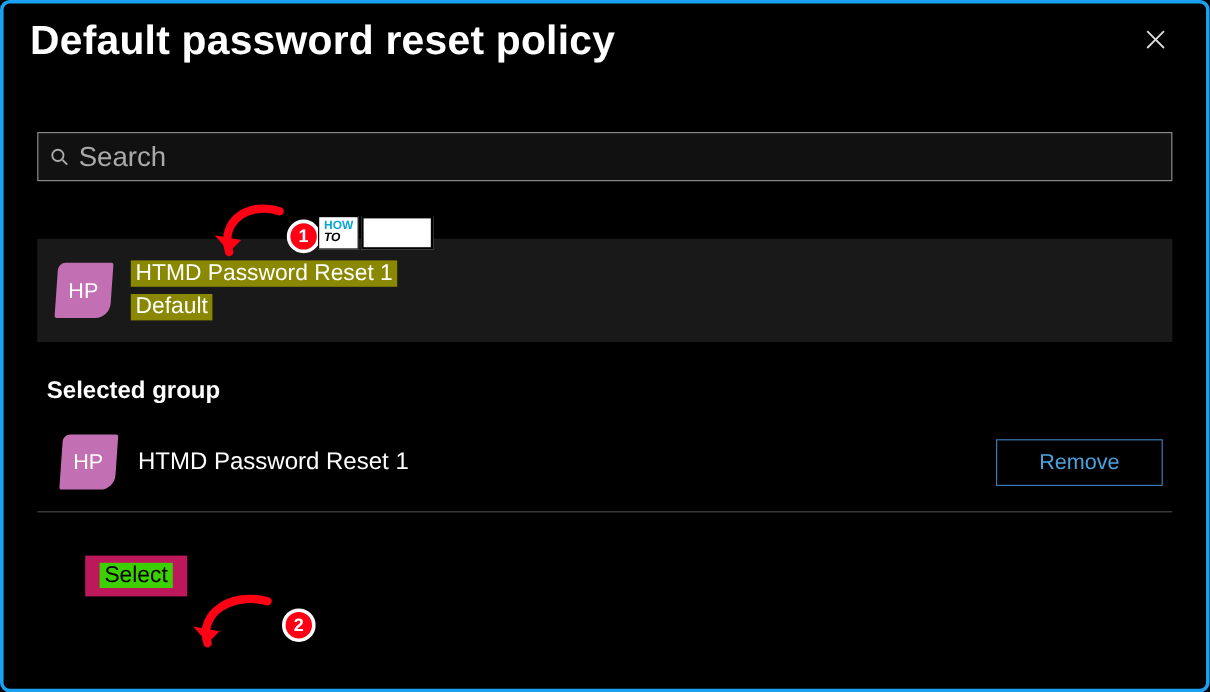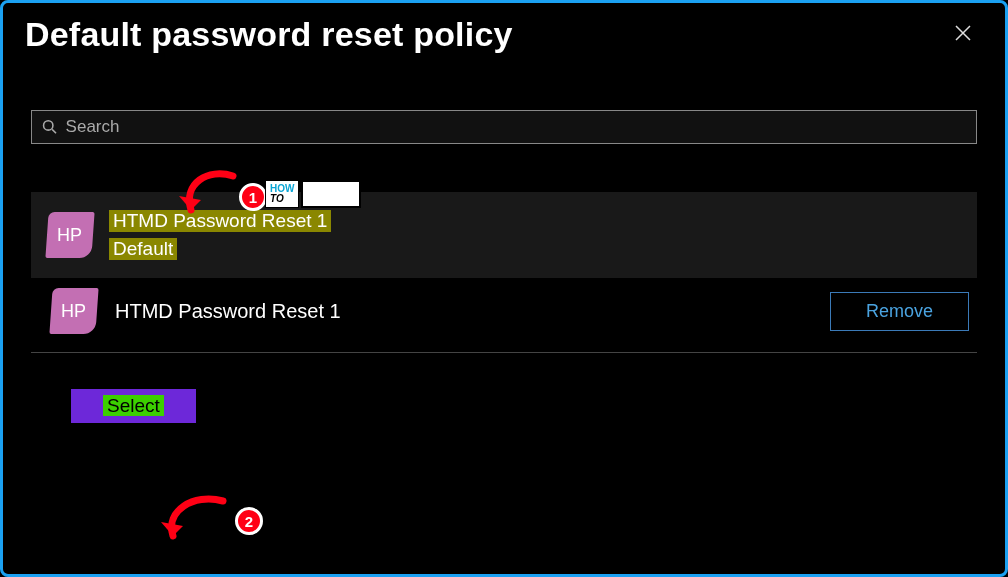--- a/index.html
+++ b/index.html
@@ -51,21 +51,21 @@
       height: 16px;
       stroke: #aaa;
       fill: none;
       stroke-width: 2;
     }
     .search-input {
       background: transparent;
       border: none;
       outline: none;
       color: #fef9c3;
-      font-size: 17px;
+      font-size: 23px;
       width: 100%;
     }
     .search-input::placeholder { color: #aaa; }
     .watermark {
       position: absolute;
       left: 262px;
       top: 177px;
       display: flex;
       align-items: stretch;
       font-family: Arial, sans-serif;
@@ -144,23 +144,23 @@
     .remove-btn {
       border: 1px solid #3b7ab8;
       color: #4aa3e0;
       background: transparent;
       padding: 8px 35px;
       font-size: 18px;
       cursor: pointer;
     }
     .select-btn {
       margin: 36px 0 0 46px;
-      background: #6d28d9;
+      background: #be185d;
       border: none;
-      padding: 6px 32px;
+      padding: 6px 12px;
       cursor: pointer;
       font-size: 19px;
       position: relative;
     }
     .select-btn-label {
       background: #3cd000;
       padding: 0 4px;
       color: #000;
       font-weight: 400;
     }
@@ -219,20 +219,21 @@
   <div class="result-card">
     <div class="avatar">
         <span class="avatar-inner">HP</span>
       </div>
     <div class="result-text">
       <span class="hl">HTMD Password Reset 1</span>
       <span class="hl" style="align-self:flex-start">Default</span>
     </div>
   </div>
 
+  <div class="section-heading">Selected group</div>
 
   <div class="selected-row">
     <div class="selected-left">
       <div class="avatar">
           <span class="avatar-inner">HP</span>
         </div>
       <div class="group-name">HTMD Password Reset 1</div>
     </div>
     <button class="remove-btn">Remove</button>
   </div>

